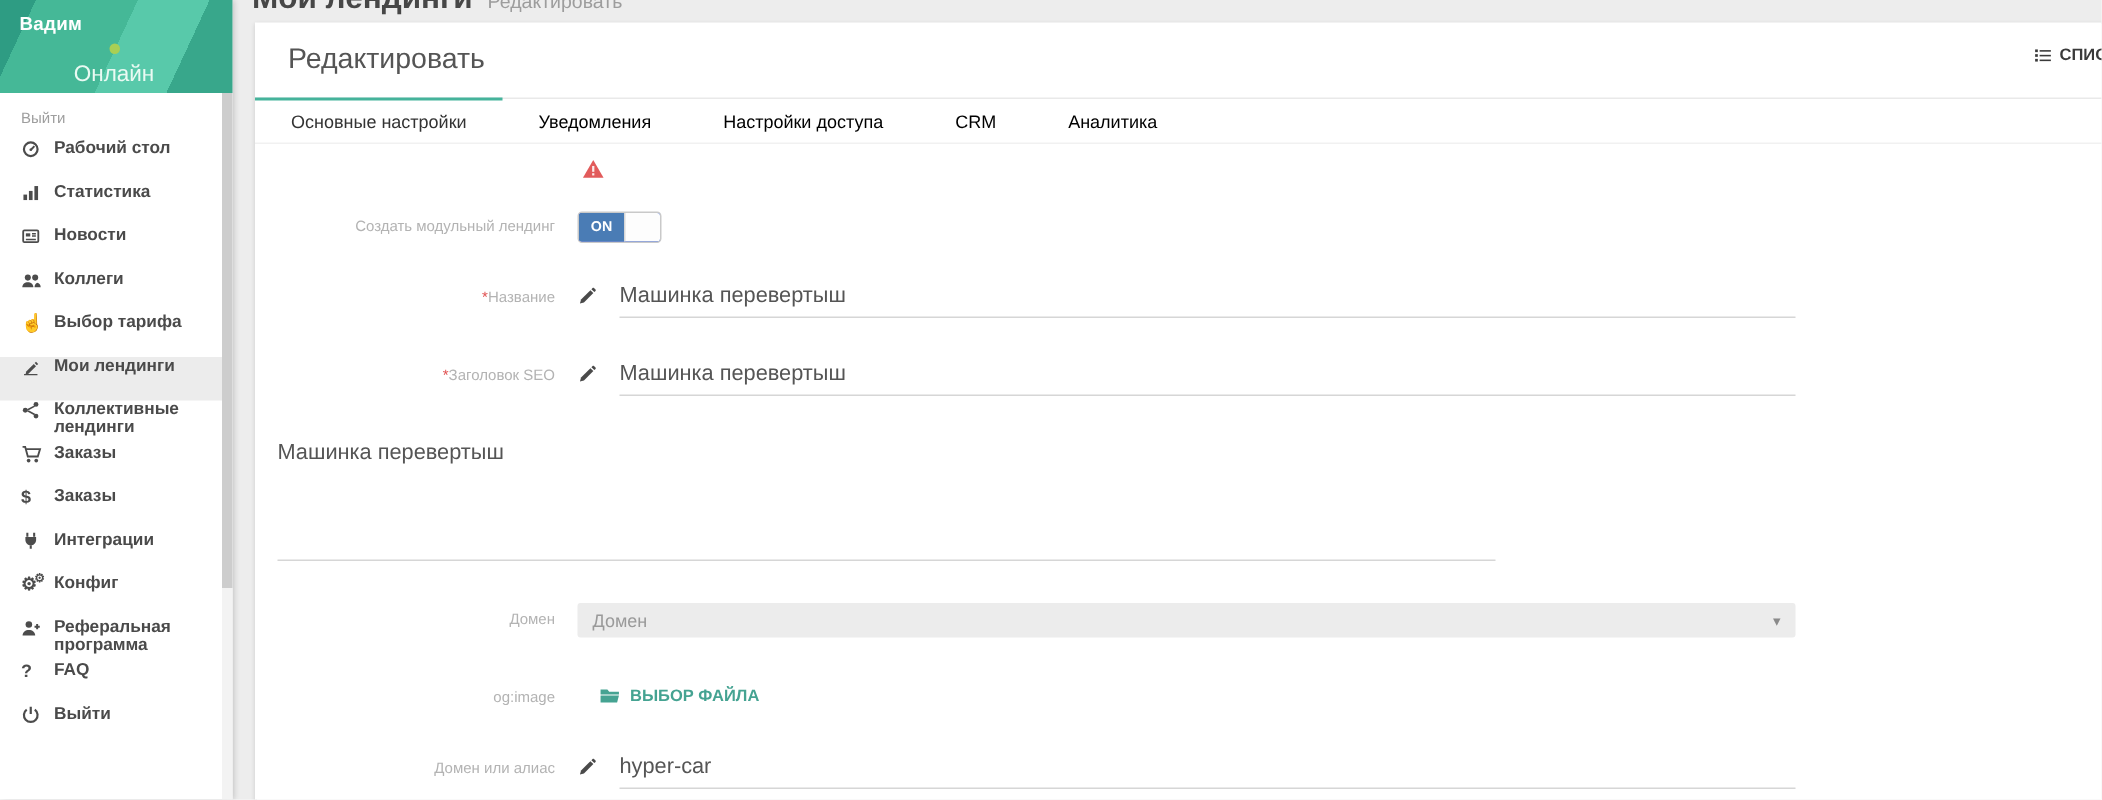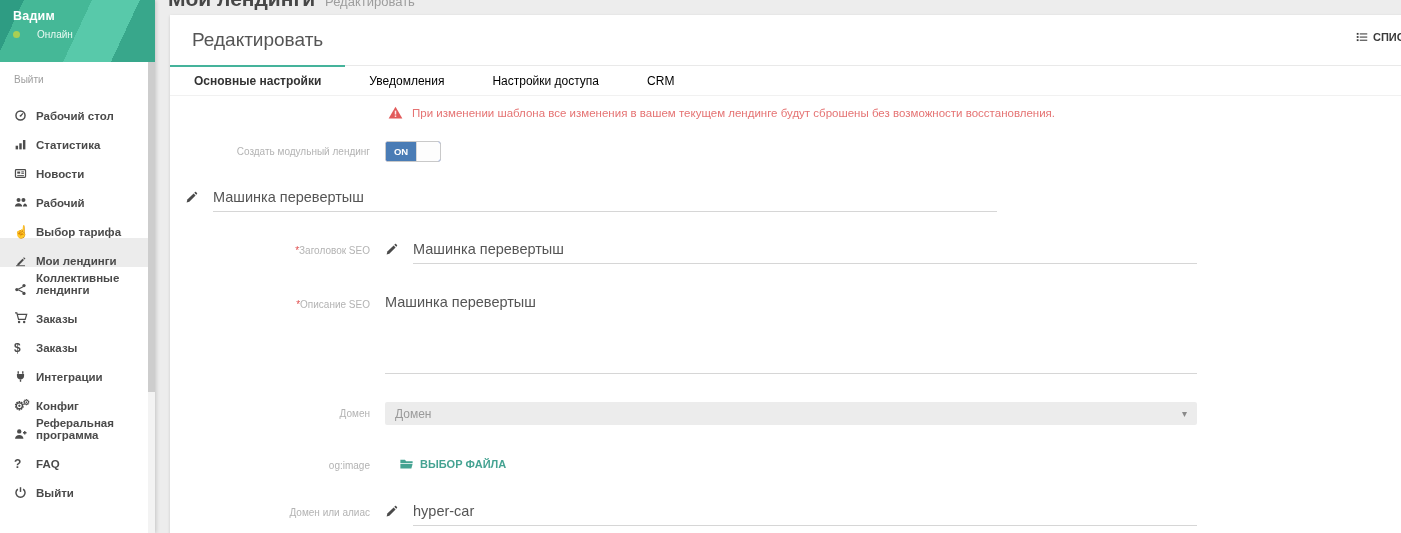--- a/index.html
+++ b/index.html
@@ -7,24 +7,24 @@
               font-family:"Liberation Sans", sans-serif; }
   body { position:relative; }
 
   
   .sidebar { position:absolute; left:0; top:0; width:155px; height:533px; background:#fff;
              box-shadow:1px 0 4px rgba(0,0,0,.18); z-index:5; }
   .sb-header { height:62px; position:relative; padding:9px 16px 0 13px; overflow:hidden;
     background-image:linear-gradient(115deg,#2e9c83 0%,#2e9c83 13%,#45b897 13%,#45b897 50%,#58c9aa 50%,#58c9aa 76%,#38a78b 76%);
   }
   .sb-user { color:#fff; font-size:12.5px; font-weight:bold; letter-spacing:.2px; }
-  .sb-status { margin-top:6px; display:flex; align-items:center; gap:17px; color:#eafaf3; font-size:10px; }
+  .sb-status { margin-top:6px; display:flex; align-items:center; gap:5px; color:#eafaf3; font-size:15px;flex-direction:column; }
   .dot { width:7px; height:7px; border-radius:50%; background:#a9cf54; display:inline-block; }
   .sb-section { padding:12px 0 8px 14px; color:#9e9e9e; font-size:10px; }
-  .menu-item { height:29px; display:flex; align-items:flex-end; padding-left:14px; cursor:pointer;
+  .menu-item { height:29px; display:flex; align-items:flex-start; padding-left:14px; cursor:pointer;
                color:#4a4a4a; font-size:11.5px; font-weight:bold; }
   .menu-item.active { background:#ececec; }
   .mi-icon { width:22px; flex:none; display:flex; align-items:center; color:#4c4c4c; font-size:12px; line-height:1; }
   .mi-icon .g2 { font-size:8px; margin-left:-2px; margin-top:-6px; }
   .sb-scrolltrack { position:absolute; right:0; top:62px; bottom:0; width:7px; background:#f3f3f3; }
   .sb-scrollthumb { position:absolute; right:0; top:62px; width:7px; height:330px; background:#cdcdcd; }
 
   
   .page-title-row { position:absolute; left:168px; top:-13px; display:flex; align-items:baseline; gap:10px; white-space:nowrap; }
   .page-title { font-size:21px; color:#474747; font-weight:bold; }
@@ -34,21 +34,21 @@
   .card { position:absolute; left:170px; top:15px; width:1234px; height:560px; background:#fff;
           box-shadow:0 1px 3px rgba(0,0,0,.14); }
   .card-header { height:50px; display:flex; align-items:center; padding-left:22px; position:relative; }
   .card-title { font-size:19px; color:#555; }
   .list-btn { position:absolute; left:1186px; top:16px; display:flex; align-items:center; gap:5px;
               color:#3a3a3a; font-size:11px; font-weight:bold; white-space:nowrap; cursor:pointer; }
 
   
   .tabbar { display:flex; height:31px; border-top:1px solid #e9e9e9; border-bottom:1px solid #f1f1f1; }
   .tab { padding:0 24px; display:flex; align-items:center; font-size:12px; color:#000000; cursor:pointer; position:relative; }
-  .tab.active { font-weight:bold; color:#333; }
+  .tab.active { font-weight:normal; color:#333; }
   .tab.active::before { content:""; position:absolute; left:0; right:0; top:-1px; height:2px; background:#45b39b; }
 
   
   .content { padding-top:10px; }
   .warning { margin:0 0 22px 218px; display:flex; align-items:center; gap:9px; }
   .warning-text { color:#e57373; font-size:11.5px; }
 
   .frow { display:flex; align-items:flex-start; }
   .flabel { width:200px; flex:none; text-align:right; font-size:10px; color:#b3b3b3; padding-top:5px; line-height:1.2; }
   .req { color:#e04f4f; }
@@ -132,21 +132,21 @@
   </div>
   <div class="menu-item">
     <span class="mi-icon">
         <svg viewBox="0 0 16 16" width="14" height="14" fill="currentColor">
           <circle cx="5.2" cy="5.8" r="2.3"></circle>
           <circle cx="10.8" cy="5.8" r="2.3"></circle>
           <path d="M1 13.2c0-2.4 1.9-3.8 4.2-3.8s4.2 1.4 4.2 3.8z"></path>
           <path d="M10.3 13.2c0-1.6.8-2.8 2-3.4 1.6.3 2.7 1.6 2.7 3.4z"></path>
         </svg>
       </span>
-    <span>Рабочий</span>
+    <span>Коллеги</span>
   </div>
   <div class="menu-item">
     <span class="mi-icon">☝</span>
     <span>Выбор тарифа</span>
   </div>
   <div class="menu-item active">
     <span class="mi-icon">
         <svg viewBox="0 0 16 16" width="13" height="13" fill="currentColor">
           <path d="M4.3 11.9l6.2-6.2 1.8 1.8-6.2 6.2-2.4.6z"></path>
           <path d="M11.2 5l1.1-1.1 1.8 1.8-1.1 1.1z"></path>
@@ -246,46 +246,47 @@
         </span>
       <span>СПИСОК</span>
     </span>
   </div>
 
   <div class="tabbar">
     <span class="tab active">Основные настройки</span>
     <span class="tab">Уведомления</span>
     <span class="tab">Настройки доступа</span>
     <span class="tab">CRM</span>
+    <span class="tab">Аналитика</span>
   </div>
 
   <div class="content">
 
     <div class="warning">
       <span>
           <svg viewBox="0 0 16 14" width="15" height="13">
             <path d="M8 .8l7.4 12.6H.6z" fill="#e25b5b"></path>
             <rect x="7.2" y="5" width="1.6" height="4.2" fill="#fdecec"></rect>
             <rect x="7.2" y="10.2" width="1.6" height="1.6" fill="#fdecec"></rect>
           </svg>
         </span>
-      <span class="warning-text">При изменении шаблона все изменения в вашем текущем лендинге будут сброшены без возможности восстановления.</span>
     </div>
 
     <div class="frow row-toggle">
       <div class="flabel">Создать модульный лендинг</div>
       <div class="ffield">
         <div class="toggle">
           <span class="toggle-on">ON</span>
           <span class="toggle-off"></span>
         </div>
       </div>
     </div>
 
     <div class="frow row-name">
+      <div class="flabel"><span class="req">*</span><span>Название</span></div>
       <div class="ffield">
         <span class="pencil">
             <svg viewBox="0 0 16 16" width="13" height="13" fill="currentColor">
               <path d="M2 14l.9-3.4L10.6 3l2.4 2.4-7.7 7.7z"></path>
               <path d="M11.4 2.2l1-1c.3-.3.8-.3 1.1 0l1.3 1.3c.3.3.3.8 0 1.1l-1 1z"></path>
             </svg>
           </span>
         <input class="u-input" type="text" value="Машинка перевертыш" style="">
       </div>
     </div>
@@ -297,21 +298,20 @@
             <svg viewBox="0 0 16 16" width="13" height="13" fill="currentColor">
               <path d="M2 14l.9-3.4L10.6 3l2.4 2.4-7.7 7.7z"></path>
               <path d="M11.4 2.2l1-1c.3-.3.8-.3 1.1 0l1.3 1.3c.3.3.3.8 0 1.1l-1 1z"></path>
             </svg>
           </span>
         <input class="u-input" type="text" value="Машинка перевертыш" style="">
       </div>
     </div>
 
     <div class="frow row-desc">
-      <div class="flabel"><span class="req">*</span><span>Описание SEO</span></div>
       <div class="ffield">
         <textarea class="u-textarea" style="">Машинка перевертыш</textarea>
       </div>
     </div>
 
     <div class="frow row-domain">
       <div class="flabel">Домен</div>
       <div class="ffield">
         <div class="select">
           <span class="select-value">Домен</span>

